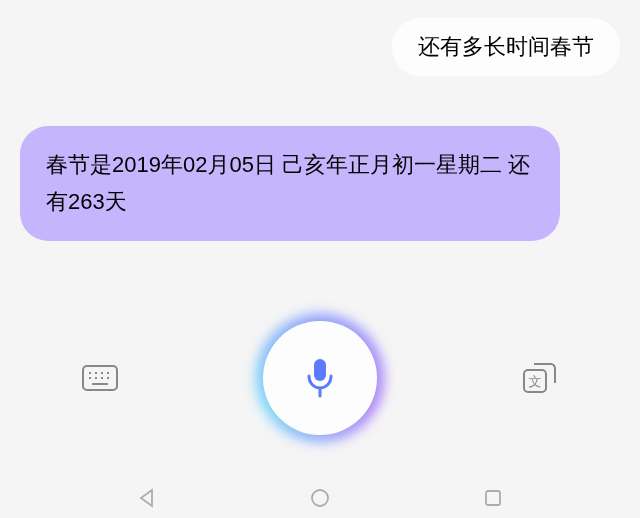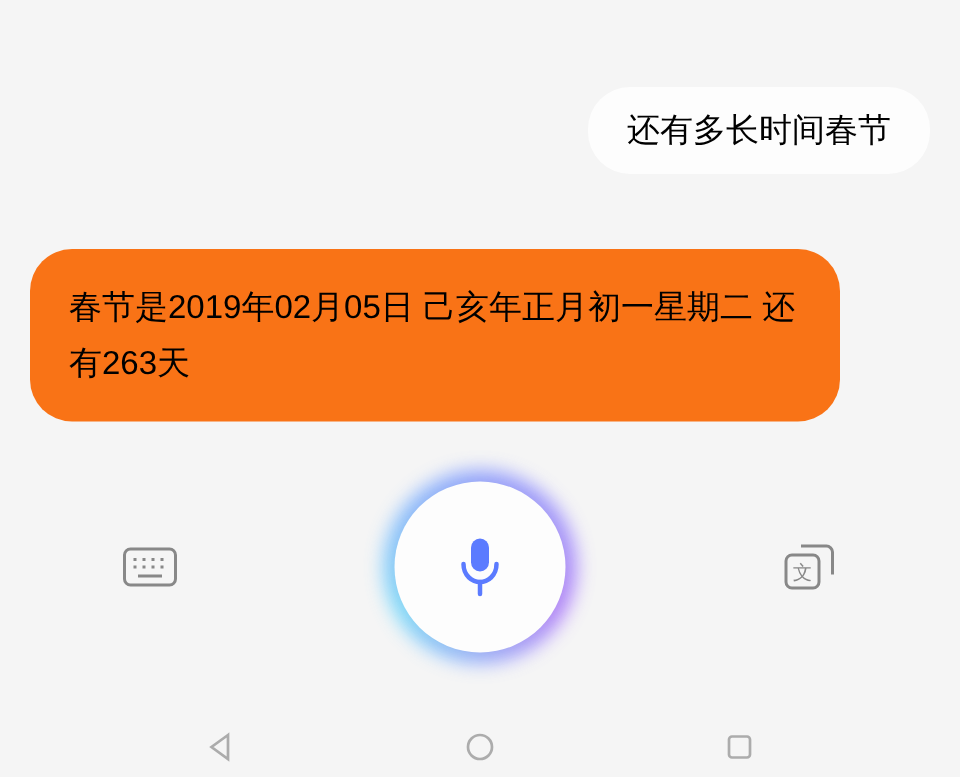--- a/index.html
+++ b/index.html
@@ -6,42 +6,41 @@
     body {
       width: 640px;
       height: 518px;
       background: #f5f5f5;
       font-family: -apple-system, "PingFang SC", "Microsoft YaHei", sans-serif;
       position: relative;
       overflow: hidden;
     }
     .chat-area {
       padding: 18px 20px 0 20px;
-      margin-top: 40px;
     }
     .bubble-out {
       display: flex;
       justify-content: flex-end;
       margin-bottom: 50px;
     }
     .bubble-out-inner {
       background: #fdfdfd;
       border-radius: 28px;
       padding: 14px 26px;
       font-size: 22px;
       color: #000;
       max-width: 80%;
       text-align: left;
     }
     .bubble-in {
       display: flex;
       justify-content: flex-start;
     }
     .bubble-in-inner {
-      background: #f97316;
+      background: #c4b5fd;
       border-radius: 28px;
       padding: 20px 26px;
       font-size: 22px;
       color: #000;
       max-width: 90%;
       line-height: 1.7;
       text-align: left;
     }
     .controls {
       position: absolute;

